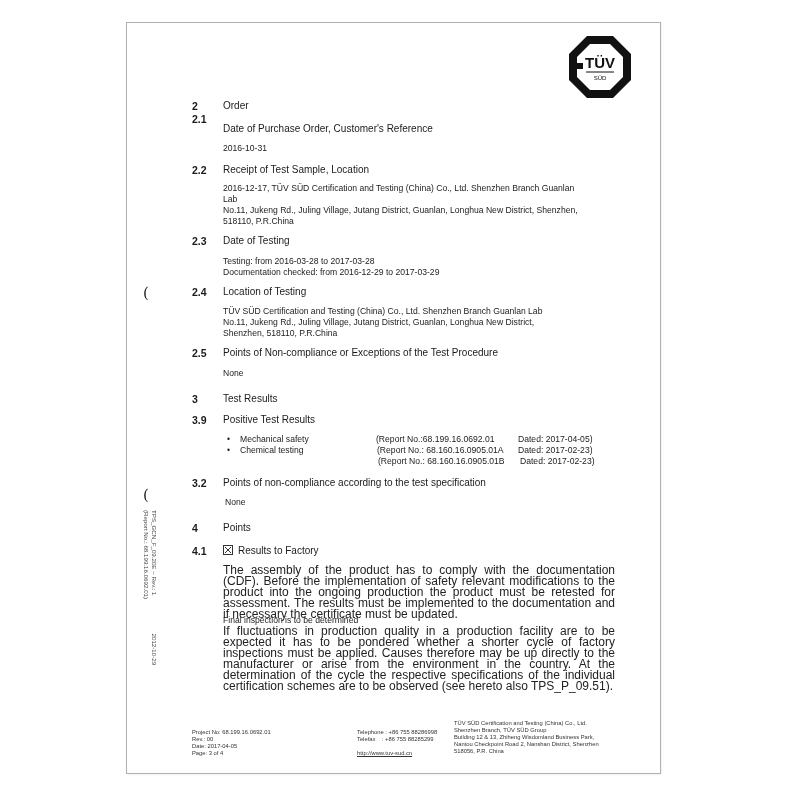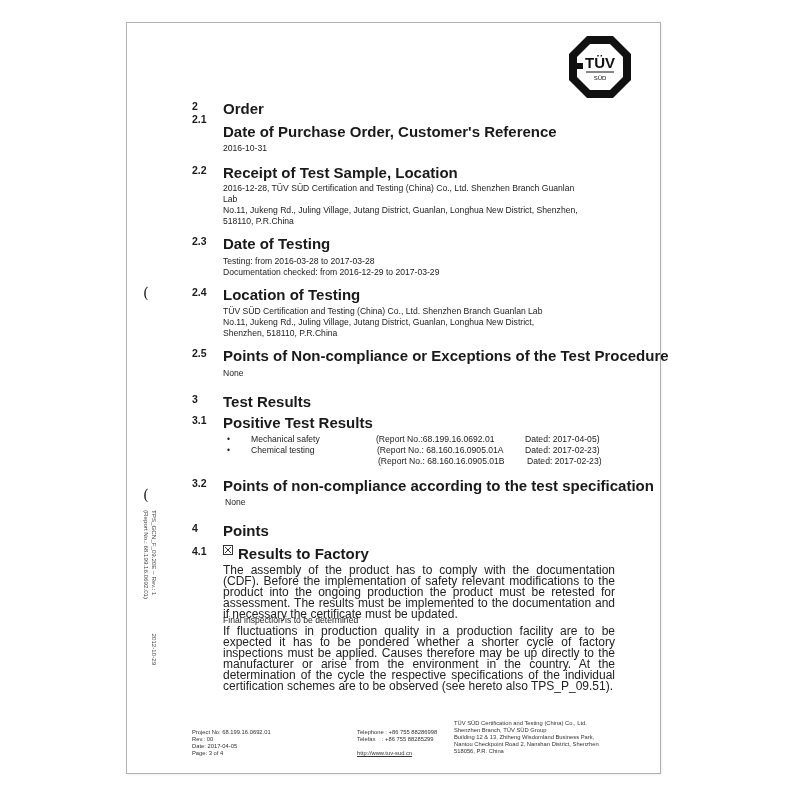--- a/index.html
+++ b/index.html
@@ -9,30 +9,30 @@
   }
   .page {
     position: absolute; left: 126px; top: 22px; width: 533px; height: 750px;
     border: 1px solid #b0b0b0; background: #ffffff;
     box-shadow: 1px 1px 2px rgba(0,0,0,0.06);
   }
   .logo {
     position: absolute; left: 567px; top: 34px; width: 66px; height: 66px;
   }
   .sec-num { position: absolute; left: 192px; font-weight: bold; font-size: 10.5px; }
-  .sec-title { position: absolute; left: 223px; font-weight: bold; font-size: 15px; white-space: nowrap; }
+  .sec-title { position: absolute; left: 223px; font-weight: normal; font-size: 10px; white-space: nowrap; }
   .body-text { position: absolute; left: 223px; font-size: 8.6px; line-height: 11px; color: #222; white-space: nowrap; }
   .para { position: absolute; left: 223px; width: 392px; font-size: 12px; line-height: 11px; color: #222; text-align: justify; }
   .bracket { position: absolute; left: 143px; font-size: 15px; color: #222; font-family: "DejaVu Serif", serif; }
   .results { position: absolute; left: 223px; top: 434px; font-size: 8.6px; line-height: 11px; color: #222; }
   .res-row { position: relative; height: 11px; white-space: nowrap; }
   .res-row .bullet { position: absolute; left: 4px; }
-  .res-row .name { position: absolute; left: 28px; }
+  .res-row .name { position: absolute; left: 17px; }
   .res-row .report { position: absolute; }
-  .res-row .dated { position: absolute; margin-left: 7px; }
+  .res-row .dated { position: absolute; }
   .checkbox {
     position: absolute; left: 223px; top: 545px; width: 8px; height: 8px; border: 1px solid #333;
   }
   .checkbox svg { position: absolute; left: 0; top: 0; }
   .vertical {
     position: absolute; left: 158px; top: 510px; transform-origin: left top; transform: rotate(90deg);
     font-size: 6.2px; line-height: 8px; color: #444; white-space: nowrap;
   }
   .footer { position: absolute; font-size: 5.8px; line-height: 7px; color: #333; white-space: nowrap; }
   .footer a { color: #333; text-decoration: underline; }
@@ -55,21 +55,21 @@
 
 <div class="sec-num" style="top:100px">2</div>
 <div class="sec-title" style="top:100px">Order</div>
 
 <div class="sec-num" style="top:113px">2.1</div>
 <div class="sec-title" style="top:123px">Date of Purchase Order, Customer's Reference</div>
 <div class="body-text" style="top:143px">2016-10-31</div>
 
 <div class="sec-num" style="top:164px">2.2</div>
 <div class="sec-title" style="top:164px">Receipt of Test Sample, Location</div>
-<div class="body-text" style="top:183px">2016-12-28, TÜV SÜD Certification and Testing (China) Co., Ltd. Shenzhen Branch Guanlan</div>
+<div class="body-text" style="top:183px">2016-12-17, TÜV SÜD Certification and Testing (China) Co., Ltd. Shenzhen Branch Guanlan</div>
 <div class="body-text" style="top:194px">Lab</div>
 <div class="body-text" style="top:205px">No.11, Jukeng Rd., Juling Village, Jutang District, Guanlan, Longhua New District, Shenzhen,</div>
 <div class="body-text" style="top:216px">518110, P.R.China</div>
 
 <div class="sec-num" style="top:235px">2.3</div>
 <div class="sec-title" style="top:235px">Date of Testing</div>
 <div class="body-text" style="top:256px">Testing: from 2016-03-28 to 2017-03-28</div>
 <div class="body-text" style="top:267px">Documentation checked: from 2016-12-29 to 2017-03-29</div>
 
 <div class="bracket" style="top:284px">(</div>
@@ -79,21 +79,21 @@
 <div class="body-text" style="top:317px">No.11, Jukeng Rd., Juling Village, Jutang District, Guanlan, Longhua New District,</div>
 <div class="body-text" style="top:328px">Shenzhen, 518110, P.R.China</div>
 
 <div class="sec-num" style="top:347px">2.5</div>
 <div class="sec-title" style="top:347px">Points of Non-compliance or Exceptions of the Test Procedure</div>
 <div class="body-text" style="top:368px">None</div>
 
 <div class="sec-num" style="top:393px">3</div>
 <div class="sec-title" style="top:393px">Test Results</div>
 
-<div class="sec-num" style="top:414px">3.1</div>
+<div class="sec-num" style="top:414px">3.9</div>
 <div class="sec-title" style="top:414px">Positive Test Results</div>
 
 <div class="results">
   <div class="res-row">
     <span class="bullet">•</span>
     <span class="name">Mechanical safety</span>
     <span class="report" style="left:153px">(Report No.:68.199.16.0692.01</span>
     <span class="dated" style="left:295px">Dated: 2017-04-05)</span>
   </div>
   <div class="res-row">

